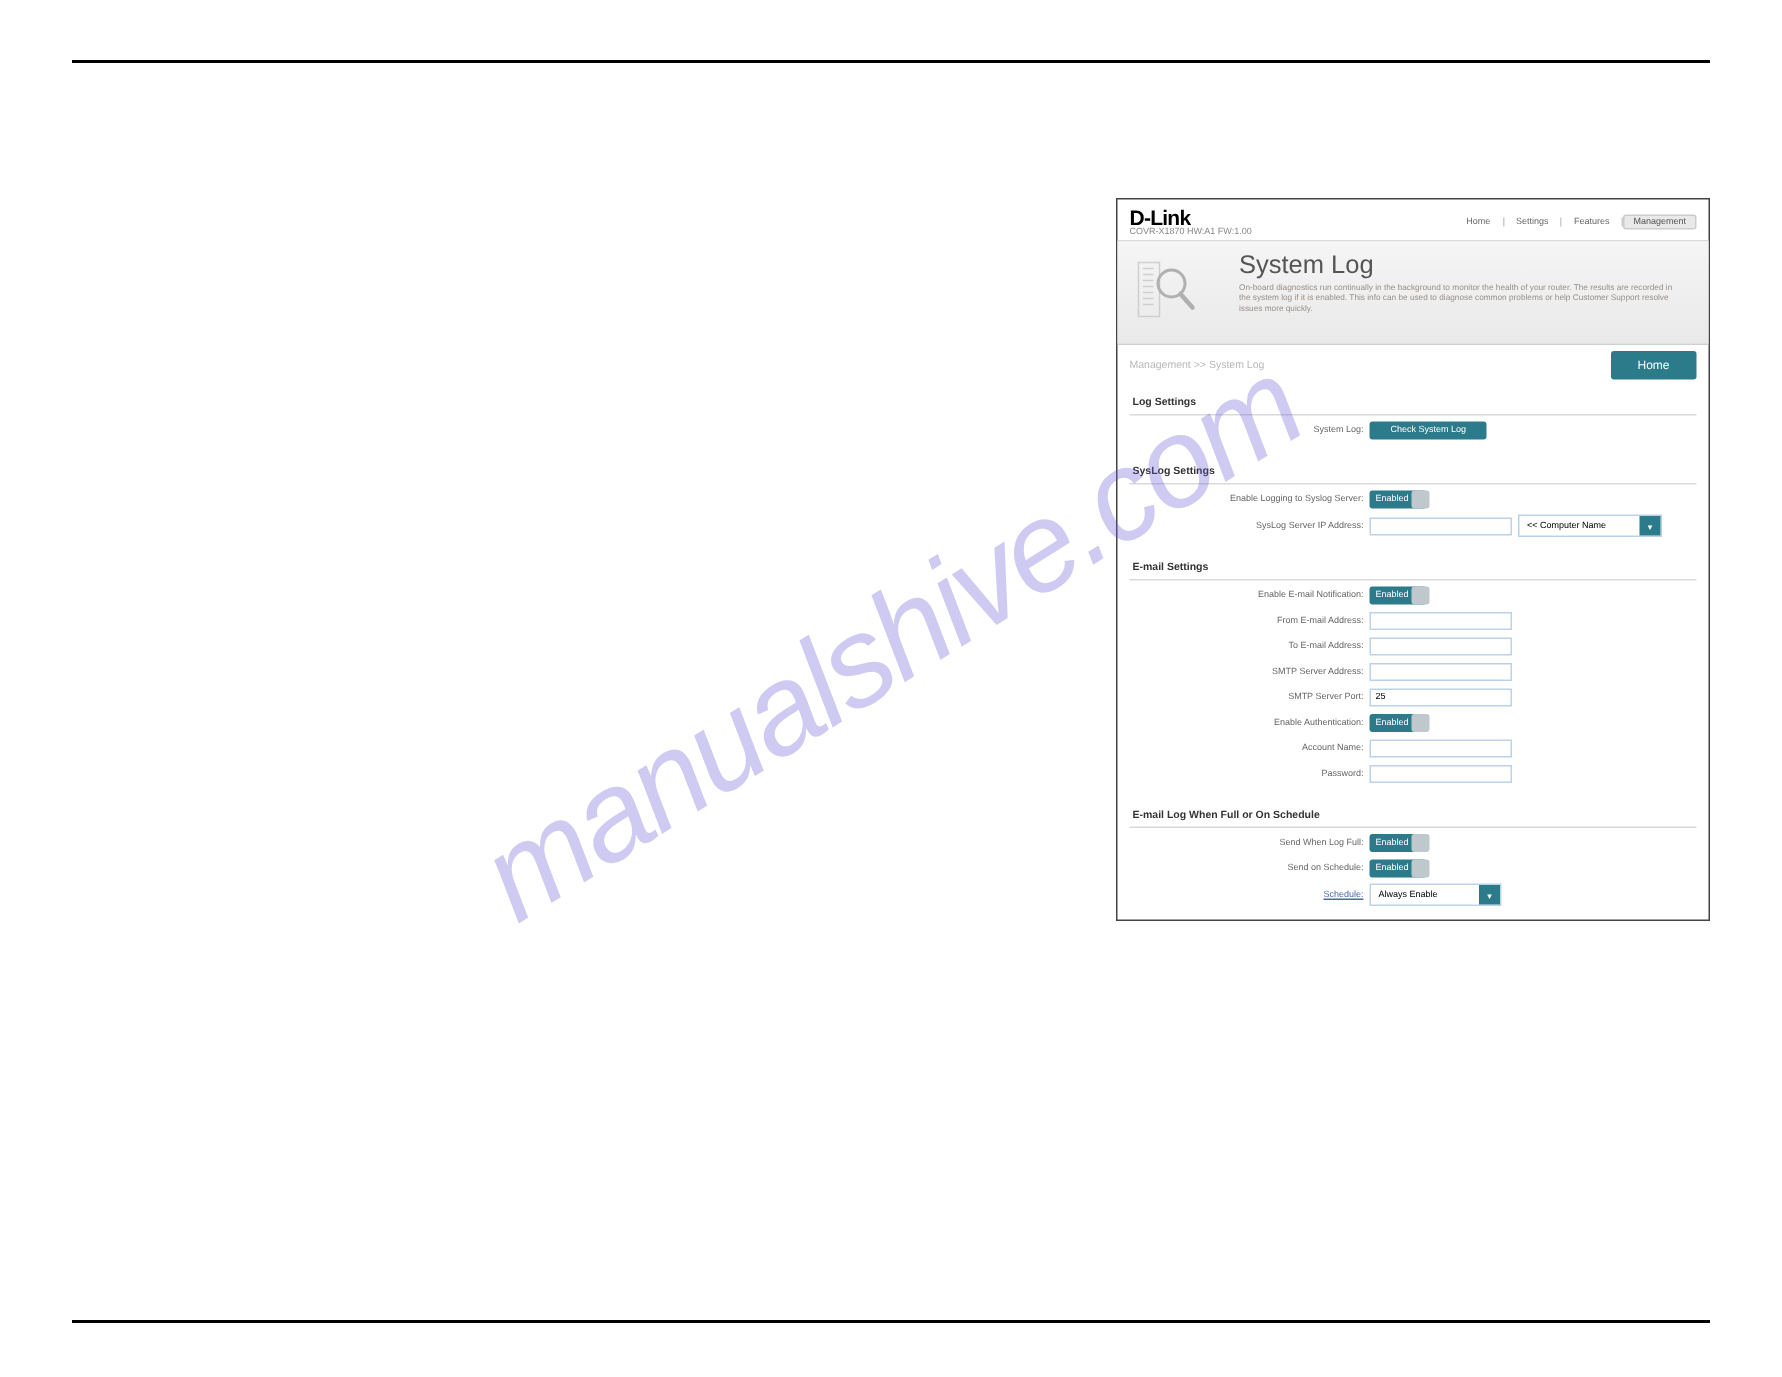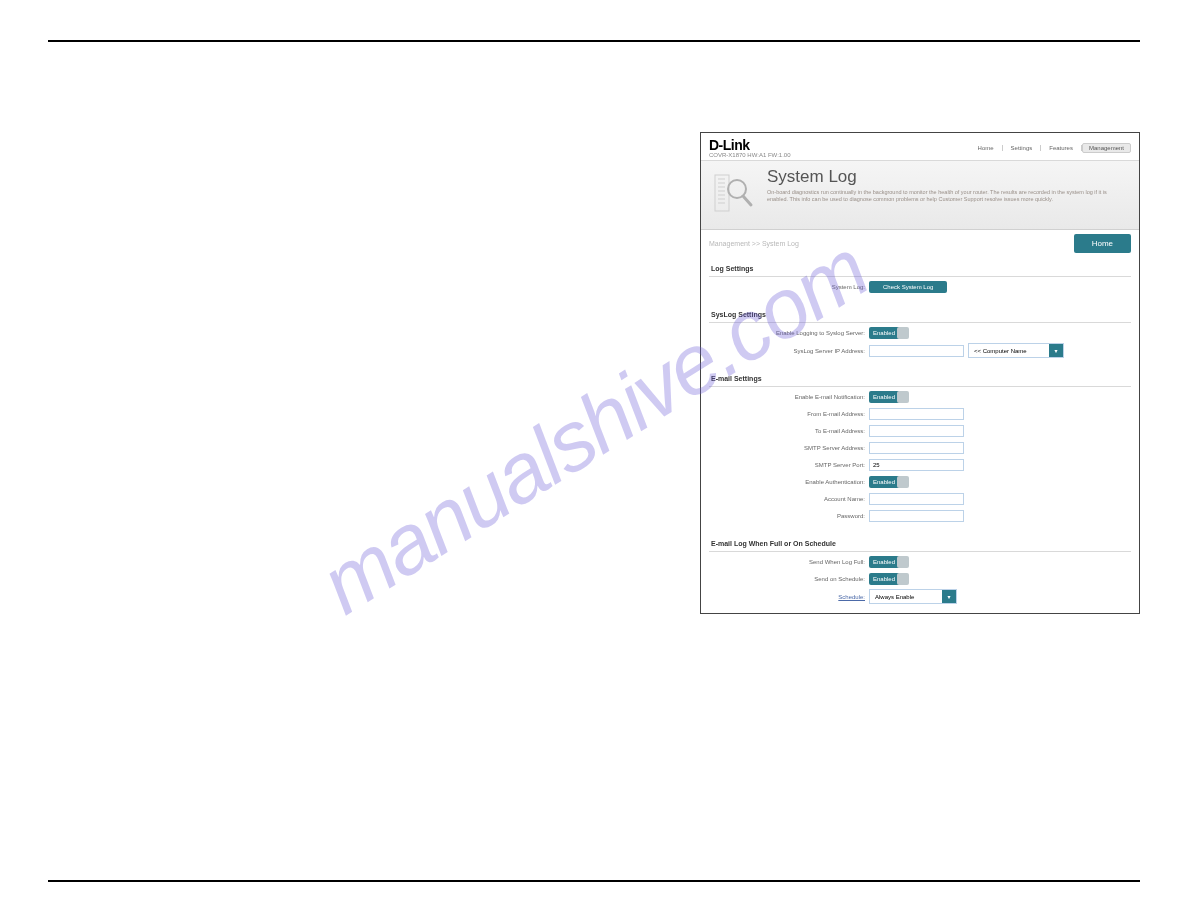--- a/index.html
+++ b/index.html
@@ -1,31 +1,31 @@
 <!DOCTYPE html>
 <html><head>
 <meta charset="utf-8">
 <style>
   * { box-sizing: border-box; margin: 0; padding: 0; font-family: Arial, Helvetica, sans-serif; }
   body { width: 1188px; height: 918px; position: relative; background: #fff; }
   .page-frame { position: absolute; top: 40px; left: 48px; right: 48px; bottom: 36px; }
   .rule-top { position: absolute; top: 0; left: 0; right: 0; border-top: 2px solid #000; }
   .rule-bot { position: absolute; bottom: 0; left: 0; right: 0; border-top: 2px solid #000; }
 
-  .panel { position: absolute; top: 92px; right: 0; width: 440px; border: 1px solid #444; background: #fff; }
+  .panel { position: absolute; top: 92px; right: 0; width: 396px; border: 1px solid #444; background: #fff; }
   .panel-header { display: flex; align-items: center; padding: 4px 8px 2px 8px; border-bottom: 1px solid #d9d9d9; }
   .brand-block { display: flex; flex-direction: column; }
   .brand { font-weight: 800; font-size: 14px; letter-spacing: -0.5px; color: #000; }
   .brand-sub { font-size: 6px; color: #888; margin-top: -1px; }
   .nav { margin-left: auto; display: flex; align-items: center; }
   .nav-link { font-size: 6px; color: #666; padding: 0 8px; border-right: 1px solid #ccc; cursor: pointer; }
   .nav-link:last-child { border-right: none; }
   .nav-link.active { background: #e9e9e9; border: 1px solid #ccc; border-radius: 2px; padding: 1px 6px; color: #555; }
 
-  .intro { display: flex; padding: 6px 16px 10px 8px; background: linear-gradient(#f5f5f5,#e9e9e9); border-bottom: 1px solid #d0d0d0; }
+  .intro { display: flex; padding: 6px 16px 10px 8px; background: linear-gradient(#f5f5f5,#e9e9e9); border-bottom: 1px solid #d0d0d0; gap: 15px; }
   .intro-icon { width: 52px; height: 52px; flex-shrink: 0; margin-right: 6px; display:flex; align-items:center; justify-content:center; }
   .intro-text h1 { font-size: 17px; color: #555; font-weight: 400; margin-bottom: 2px; }
   .intro-text p { font-size: 5.5px; color: #998f88; line-height: 1.25; }
 
   .crumb-row { display: flex; align-items: center; padding: 4px 8px; font-size: 7px; color: #b8b8b8; }
   .crumb-row .save-btn { margin-left: auto; background: #2b7b8b; color: #fff; font-size: 8px; padding: 5px 18px; border: none; border-radius: 2px; cursor: pointer; }
 
   .section-title { font-size: 7px; font-weight: 700; color: #333; padding: 4px 2px; border-bottom: 1px solid #d9d9d9; }
   .form-body { padding: 4px 8px 6px 8px; }
   .row { display: flex; align-items: center; margin: 3px 0; min-height: 14px; }

